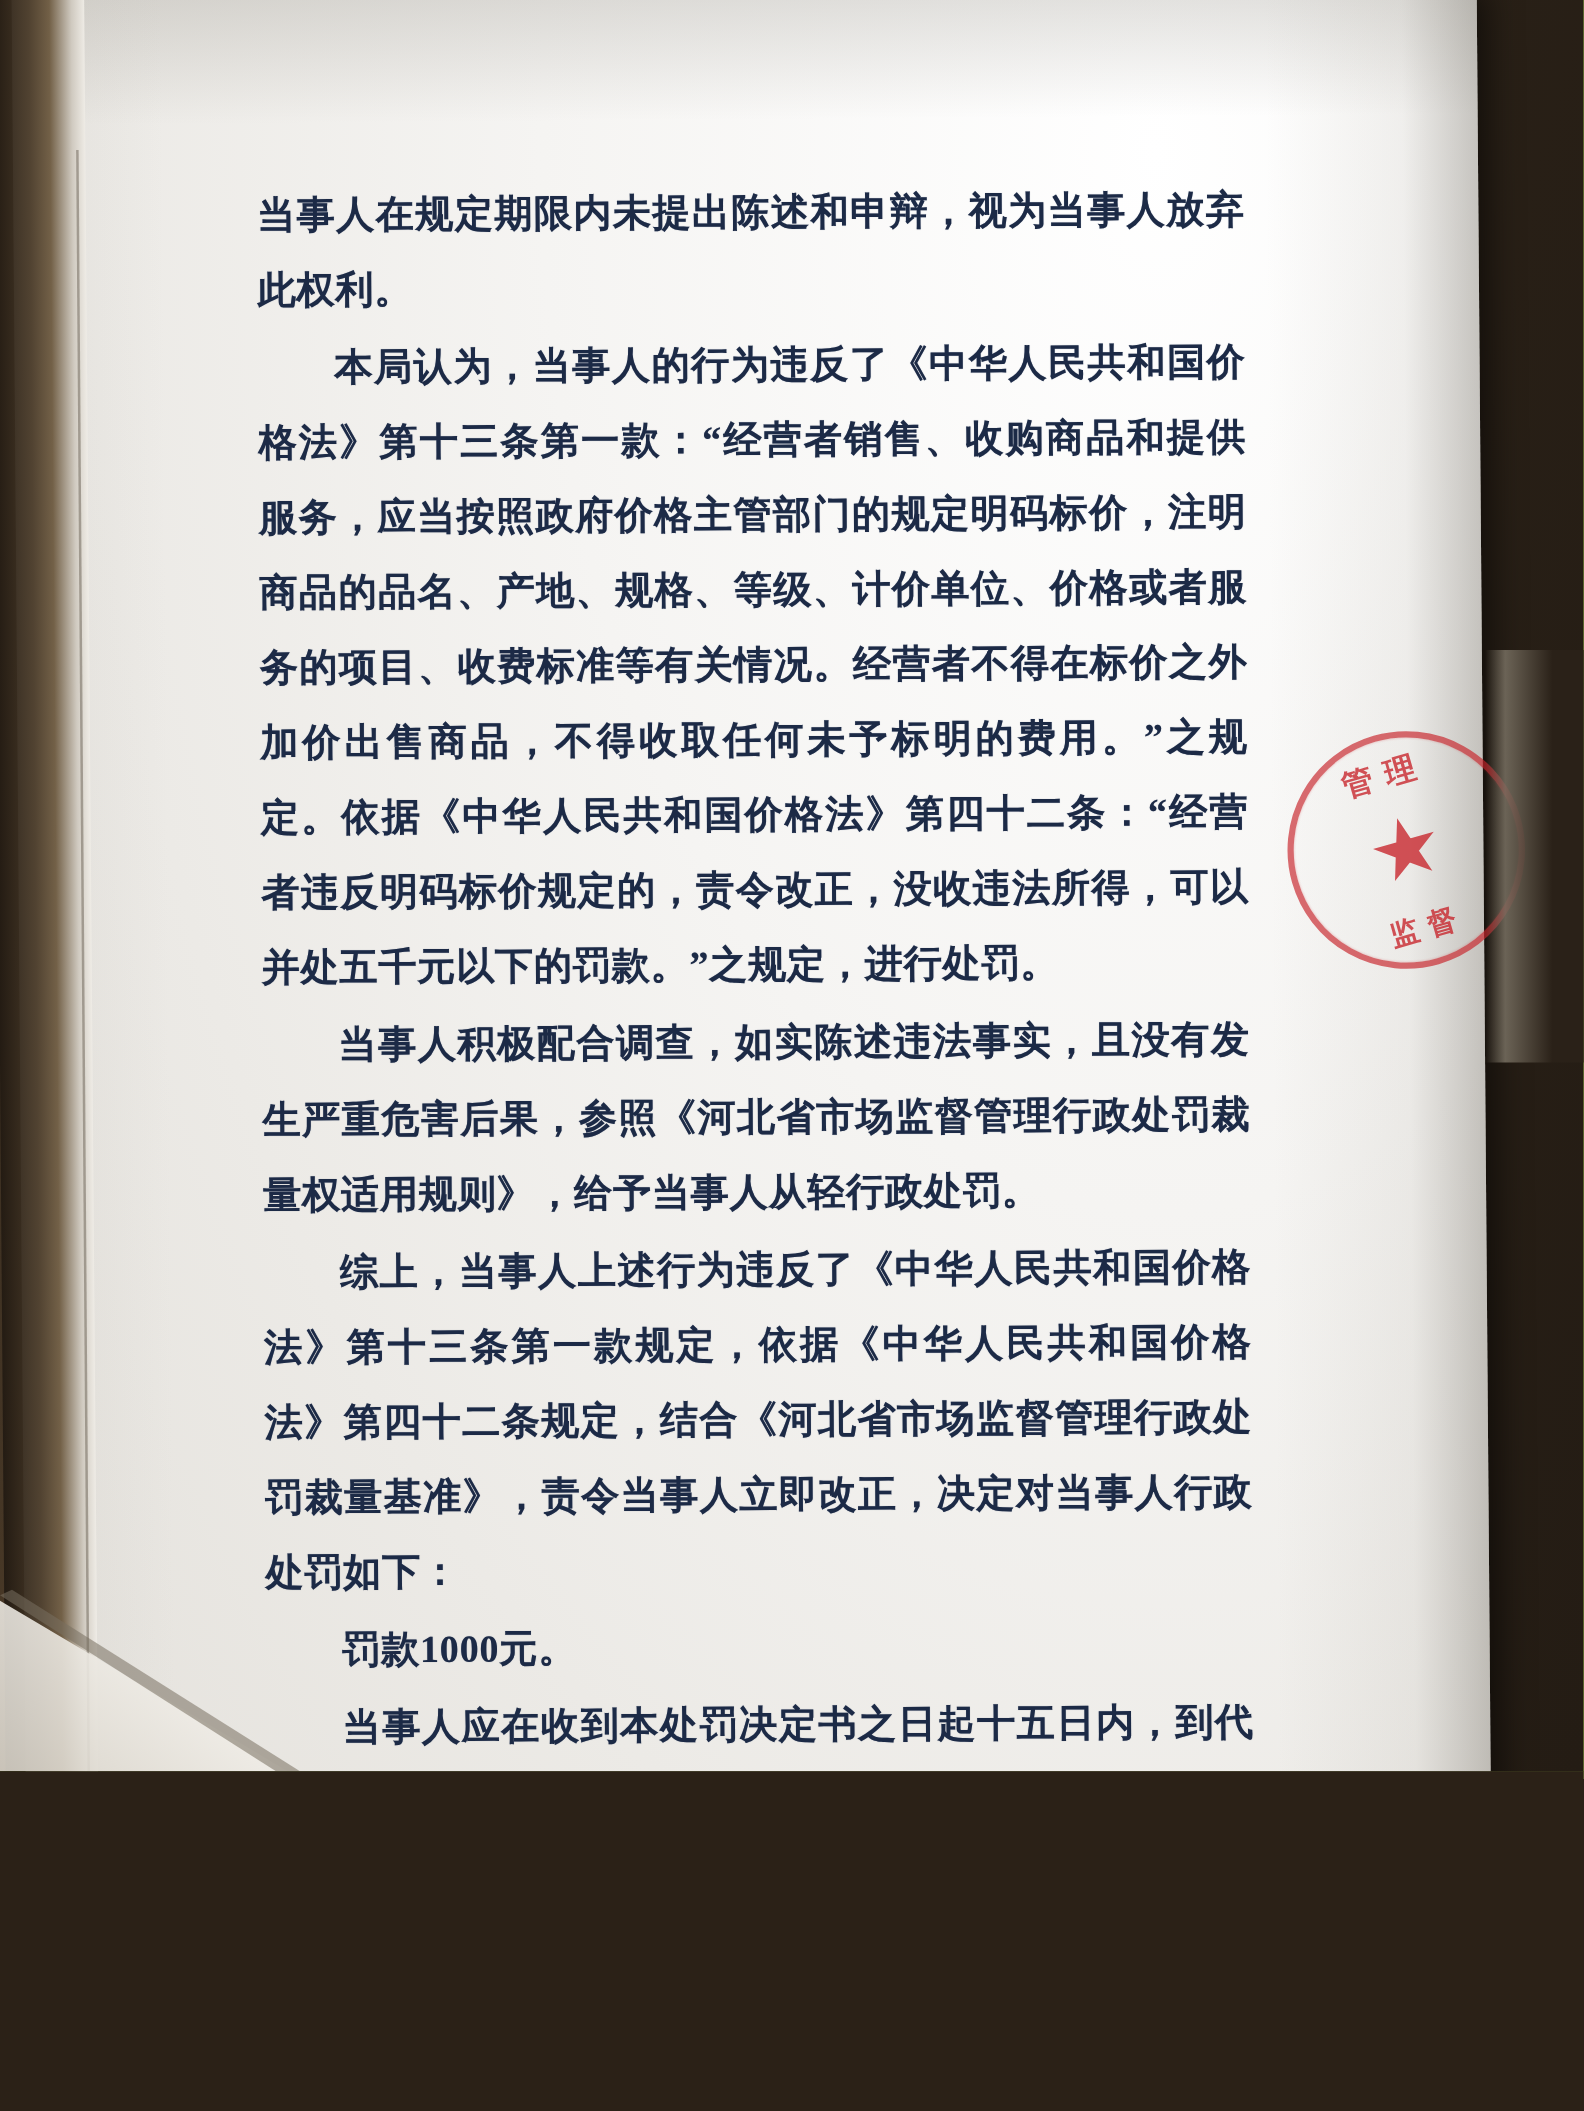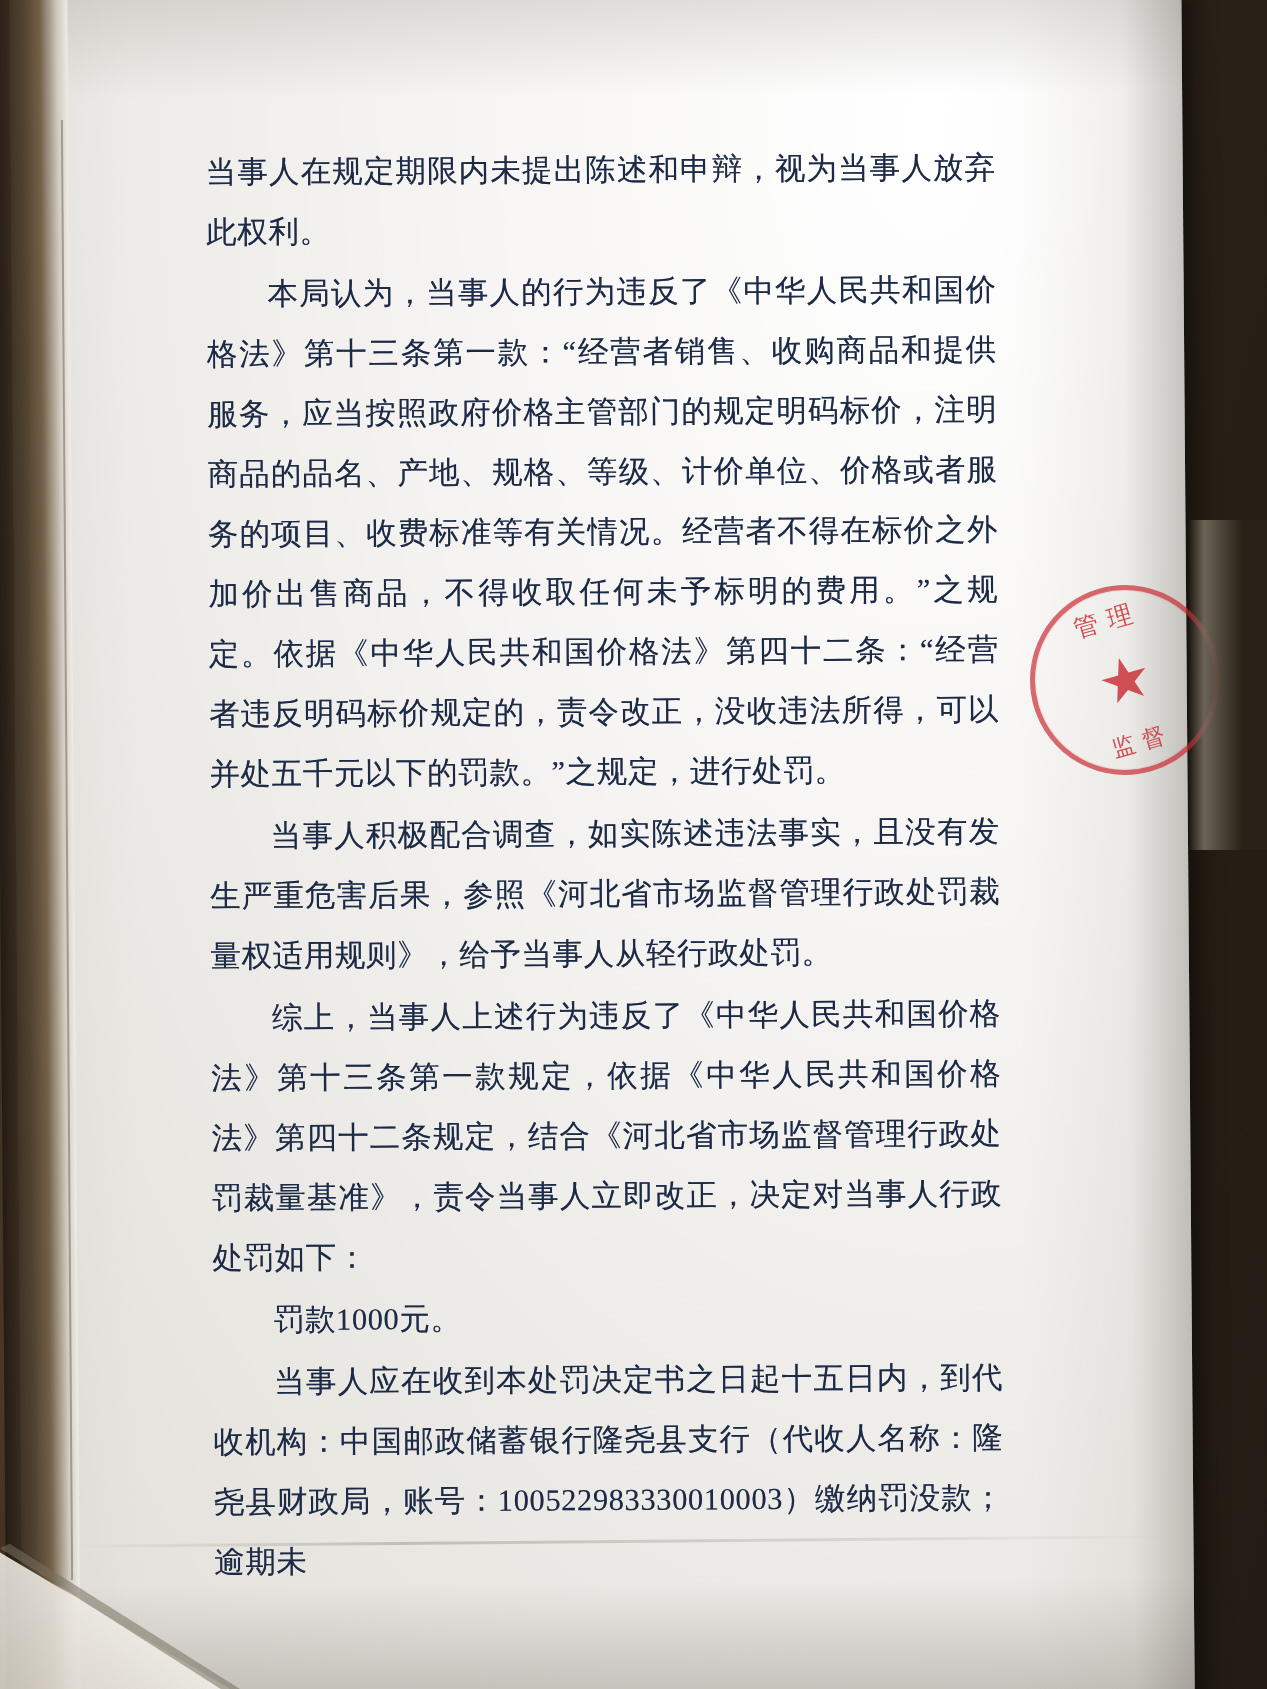--- a/index.html
+++ b/index.html
@@ -3,24 +3,25 @@
 <meta charset="utf-8">
 <style>
   html, body {
     margin: 0;
     padding: 0;
     background: #2b2117;
   }
   #page {
     position: relative;
     width: 1267px;
-    height: 1689px;
+    height: 1417px;
     overflow: hidden;
     background: #bef264;
     font-family: "Liberation Serif", serif;
+    font-weight: bold;
   }
 
   
   .desk {
     position: absolute;
     inset: 0;
     background:
       linear-gradient(105deg, #2a2118 0%, #3d3022 14%, #4a3a28 22%, #2f251a 30%, #241c14 100%);
   }
 

